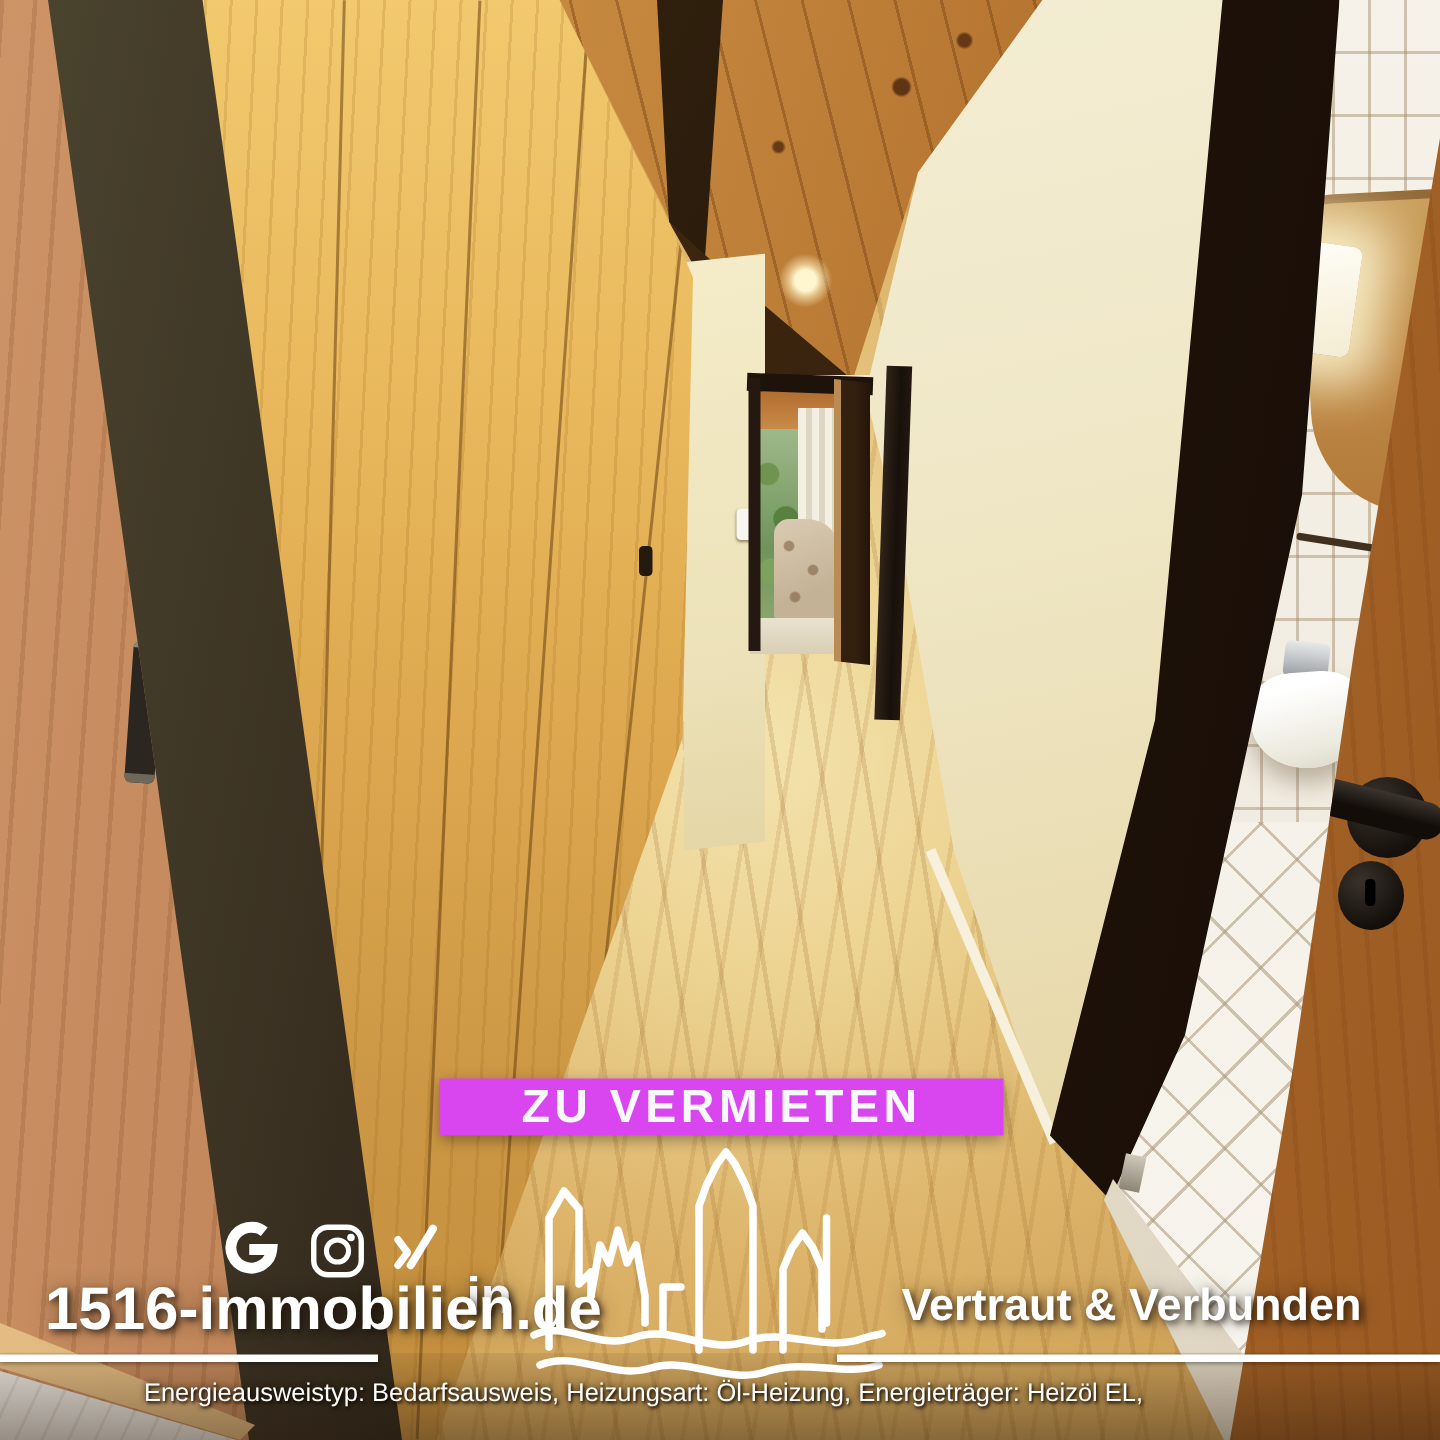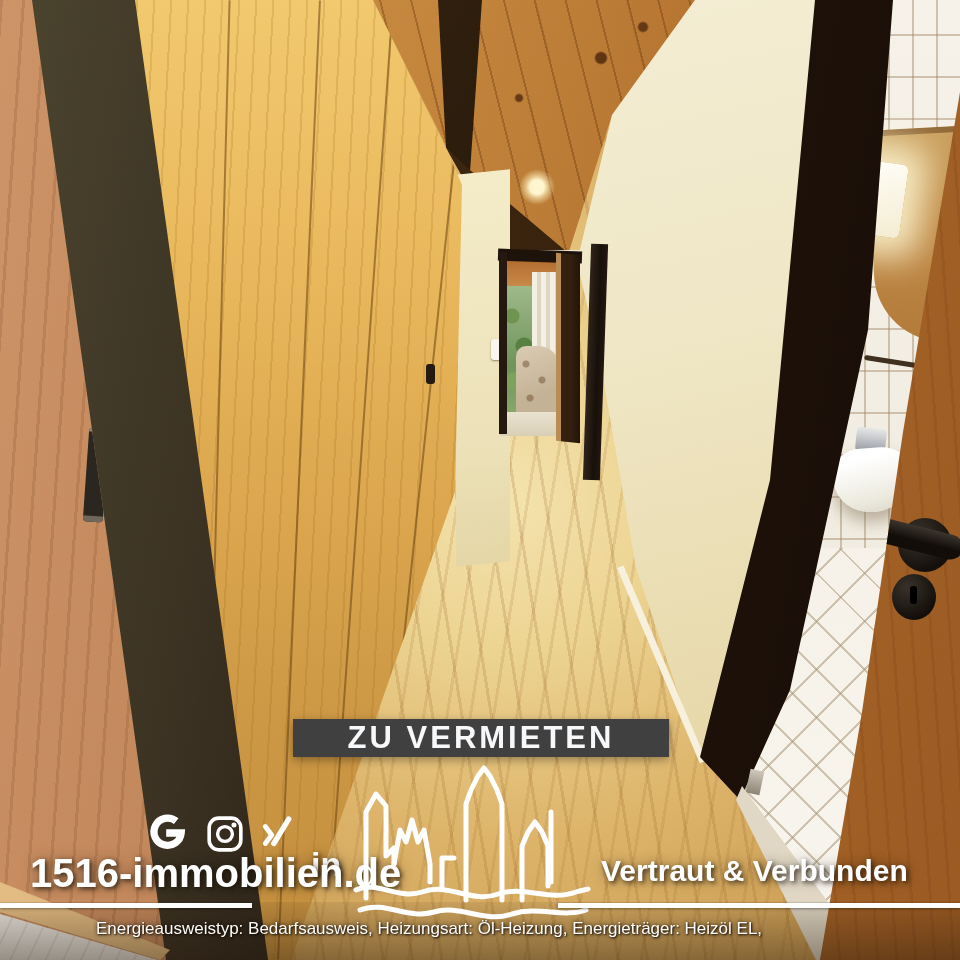--- a/index.html
+++ b/index.html
@@ -198,21 +198,21 @@
   <div class="layer right-door">
     <div class="door-edge"></div>
     <div class="rosette"></div>
     <div class="lever"></div>
     <div class="escutcheon"></div>
     <div class="keyhole"></div>
   </div>
 
   <div class="footer-shade"></div>
 
-  <div class="banner" style="background:#404040;">
+  <div class="banner" style="background:#d946ef;">
     <span>ZU VERMIETEN</span>
   </div>
 
   <svg style="left:148px;top:812px;" width="40" height="42" viewBox="0 0 44 44">
     <path d="M31,9 A15,15 0 1 0 36.5,22 L20,22" fill="none" stroke="#fff" stroke-width="8"></path>
   </svg>
 
   <svg style="left:206px;top:815px;" width="38" height="38" viewBox="0 0 36 36">
     <rect x="3" y="3" width="30" height="30" rx="9" fill="none" stroke="#fff" stroke-width="3.4"></rect>
     <circle cx="18" cy="18" r="7" fill="none" stroke="#fff" stroke-width="3.2"></circle>

